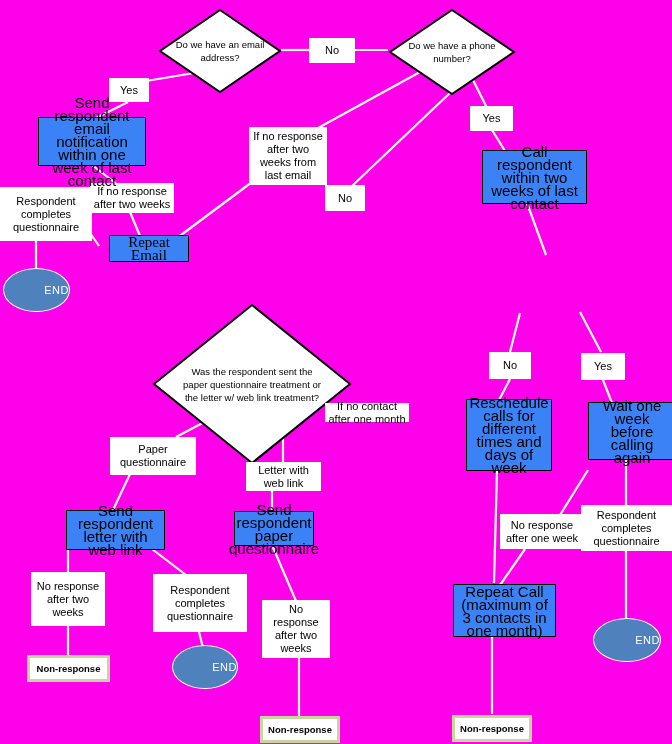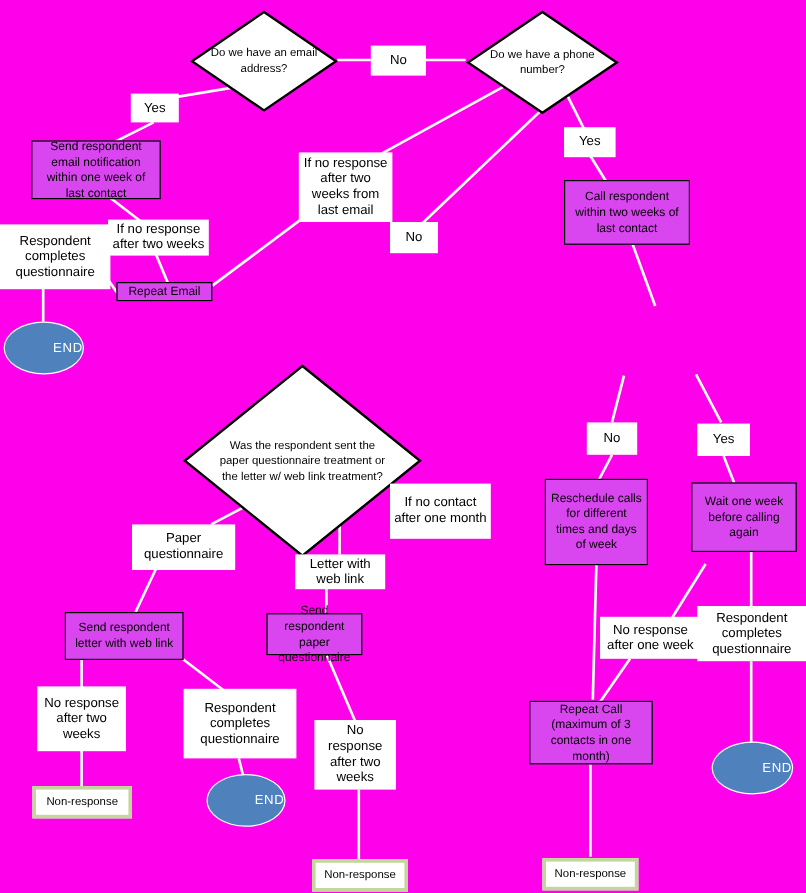--- a/index.html
+++ b/index.html
@@ -17,27 +17,27 @@
         align-items:center;justify-content:center;text-align:center;}
 
   
   .label{
     background:#ffffff;color:#000;
     font-size:11px;line-height:13px;
     padding:2px 3px;
   }
   
   .proc{
-    background:#d946ef;color:#000;border:1.5px solid #000;
-    font-size:10px;line-height:13px;padding:2px 4px;
+    background:#3b82f6;color:#000;border:1.5px solid #000;
+    font-size:15px;line-height:13px;padding:2px 4px;margin-left:12px;
   }
   
   .nonresp{
     background:#ffffff;color:#000;border:3px solid #c3d69b;
-    font-size:9.5px;line-height:13px;padding:2px 4px;
+    font-size:9.5px;line-height:13px;padding:2px 4px;font-weight:bold;
   }
   
   .diamond{
     position:absolute;z-index:2;
     display:flex;align-items:center;justify-content:center;
   }
   .diamond .dshape{position:absolute;left:0;top:0;width:100%;height:100%;}
   .diamond .dtext{
     position:relative;z-index:2;color:#000;text-align:center;
     font-size:9.5px;line-height:13px;padding:0 6px;
@@ -168,35 +168,35 @@
   <div class="node label" style="left:110px;top:437px;width:86px;height:38px;">Paper questionnaire</div>
 
   <div class="node label" style="left:246px;top:462px;width:75px;height:29px;">Letter with web link</div>
 
   <div class="node label" style="left:90px;top:183px;width:84px;height:30px;">If no response after two weeks</div>
 
   <div class="node label" style="left:249px;top:127px;width:78px;height:58px;">If no response after two weeks from last email</div>
 
   <div class="node label" style="left:0px;top:187px;width:92px;height:54px;">Respondent completes questionnaire</div>
 
-  <div class="node label" style="left:325px;top:403px;width:84px;height:46px;">If no contact after one month</div>
+  <div class="node label" style="left:325px;top:403px;width:84px;height:19px;">If no contact after one month</div>
 
   <div class="node label" style="left:31px;top:572px;width:74px;height:54px;">No response after two weeks</div>
 
   <div class="node label" style="left:153px;top:574px;width:94px;height:58px;">Respondent completes questionnaire</div>
 
   <div class="node label" style="left:262px;top:600px;width:68px;height:58px;">No response after two weeks</div>
 
   <div class="node label" style="left:500px;top:514px;width:84px;height:35px;">No response after one week</div>
 
   <div class="node label" style="left:581px;top:505px;width:91px;height:46px;">Respondent completes questionnaire</div>
 
   <div class="node proc" style="left:26px;top:117px;width:108px;height:49px;">Send respondent email notification within one week of last contact</div>
 
-  <div class="node proc" style="left:97px;top:235px;width:80px;height:16px;">Repeat Email</div>
+  <div class="node proc" style="left:97px;top:235px;width:80px;height:27px;font-family:Liberation Serif, serif;">Repeat Email</div>
 
   <div class="node proc" style="left:470px;top:150px;width:105px;height:54px;">Call respondent within two weeks of last contact</div>
 
   <div class="node proc" style="left:454px;top:399px;width:86px;height:72px;">Reschedule calls for different times and days of week</div>
 
   <div class="node proc" style="left:576px;top:402px;width:88px;height:58px;">Wait one week before calling again</div>
 
   <div class="node proc" style="left:54px;top:510px;width:99px;height:40px;">Send respondent letter with web link</div>
 
   <div class="node proc" style="left:222px;top:511px;width:80px;height:35px;">Send respondent paper questionnaire</div>

